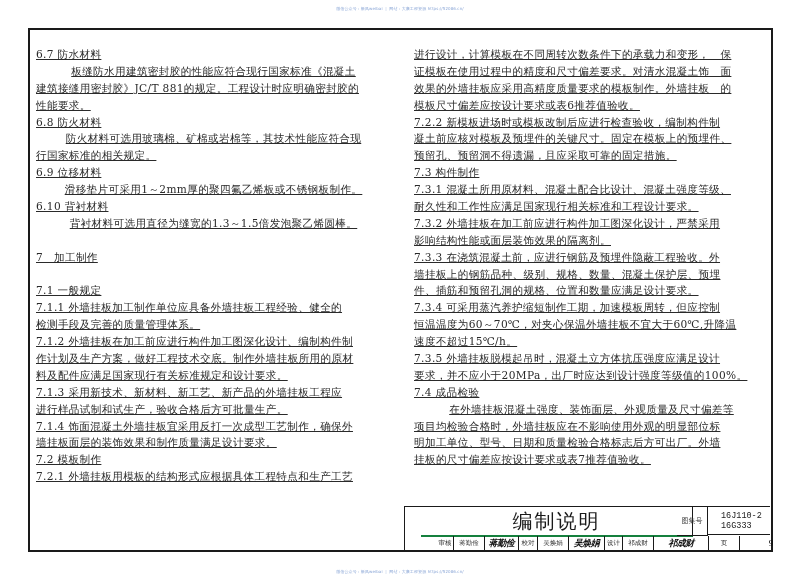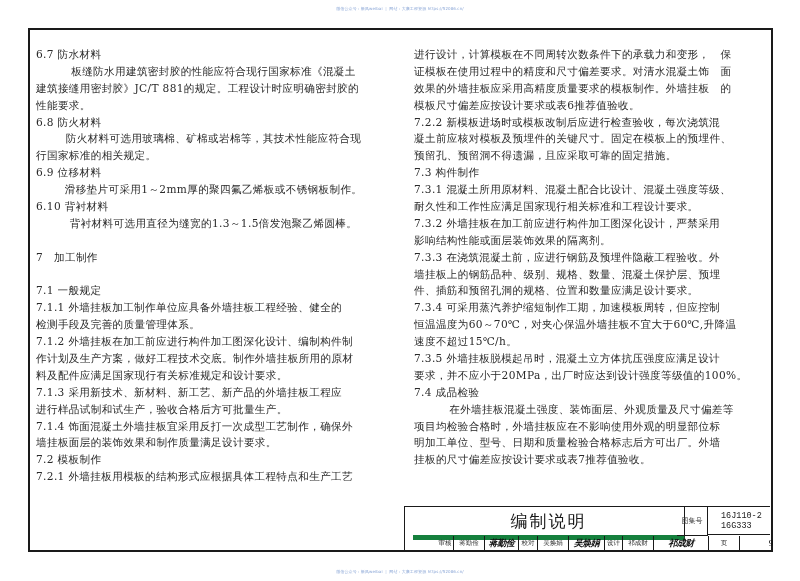--- a/index.html
+++ b/index.html
@@ -40,43 +40,43 @@
     .col {
       position: absolute;
       top: 46px;
       width: 334px;
       font-size: 10.6px;
       line-height: 16.9px;
       letter-spacing: 0.35px;
     }
     .col.left { left: 36px; }
     .col.right { left: 414px; }
-    .line { white-space: nowrap; height: 16.9px; }
+    .line { white-space: nowrap; height: 16.9px; text-decoration: underline; }
     .line.indent { padding-left: 21px; text-align: center; }
     .spacer { height: 16.9px; }
 
     .titleblock {
       position: absolute;
       left: 376px;
       top: 477px;
       width: 365px;
       height: 43px;
       border-top: 1px solid #1a1a1a;
       border-left: 1px solid #1a1a1a;
       font-family: "DejaVu Sans", sans-serif;
     }
     .tb-title {
       position: absolute;
-      left: 8px; top: 0;
+      left: 16px; top: 0;
       width: 271px; height: 28px;
       border-right: 1px solid #1a1a1a;
-      border-bottom: 5px solid #15803d;
+      border-bottom: 2px solid #15803d;
       text-align: center;
       line-height: 28px;
-      font-size: 17px;
+      font-size: 20px;
       letter-spacing: 2px;
       color: #1a1a1a;
     }
     .tb-atlas-label {
       position: absolute;
       left: 272px; top: 0;
       width: 30px; height: 28px;
       border-right: 1px solid #1a1a1a;
       border-bottom: 1px solid #1a1a1a;
       font-size: 7px;
@@ -158,21 +158,21 @@
     <div class="line">7.1.4 饰面混凝土外墙挂板宜采用反打一次成型工艺制作，确保外</div>
     <div class="line">墙挂板面层的装饰效果和制作质量满足设计要求。</div>
     <div class="line">7.2 模板制作</div>
     <div class="line">7.2.1 外墙挂板用模板的结构形式应根据具体工程特点和生产工艺</div>
   </div>
 <div class="col right" id="right-col">
     <div class="line">进行设计，计算模板在不同周转次数条件下的承载力和变形，　保</div>
     <div class="line">证模板在使用过程中的精度和尺寸偏差要求。对清水混凝土饰　面</div>
     <div class="line">效果的外墙挂板应采用高精度质量要求的模板制作。外墙挂板　的</div>
     <div class="line">模板尺寸偏差应按设计要求或表6推荐值验收。</div>
-    <div class="line">7.2.2 新模板进场时或模板改制后应进行检查验收，每次浇筑混</div>
+    <div class="line">7.2.2 新模板进场时或模板改制后应进行检查验收，编制构件制</div>
     <div class="line">凝土前应核对模板及预埋件的关键尺寸。固定在模板上的预埋件、</div>
     <div class="line">预留孔、预留洞不得遗漏，且应采取可靠的固定措施。</div>
     <div class="line">7.3 构件制作</div>
     <div class="line">7.3.1 混凝土所用原材料、混凝土配合比设计、混凝土强度等级、</div>
     <div class="line">耐久性和工作性应满足国家现行相关标准和工程设计要求。</div>
     <div class="line">7.3.2 外墙挂板在加工前应进行构件加工图深化设计，严禁采用</div>
     <div class="line">影响结构性能或面层装饰效果的隔离剂。</div>
     <div class="line">7.3.3 在浇筑混凝土前，应进行钢筋及预埋件隐蔽工程验收。外</div>
     <div class="line">墙挂板上的钢筋品种、级别、规格、数量、混凝土保护层、预埋</div>
     <div class="line">件、插筋和预留孔洞的规格、位置和数量应满足设计要求。</div>

